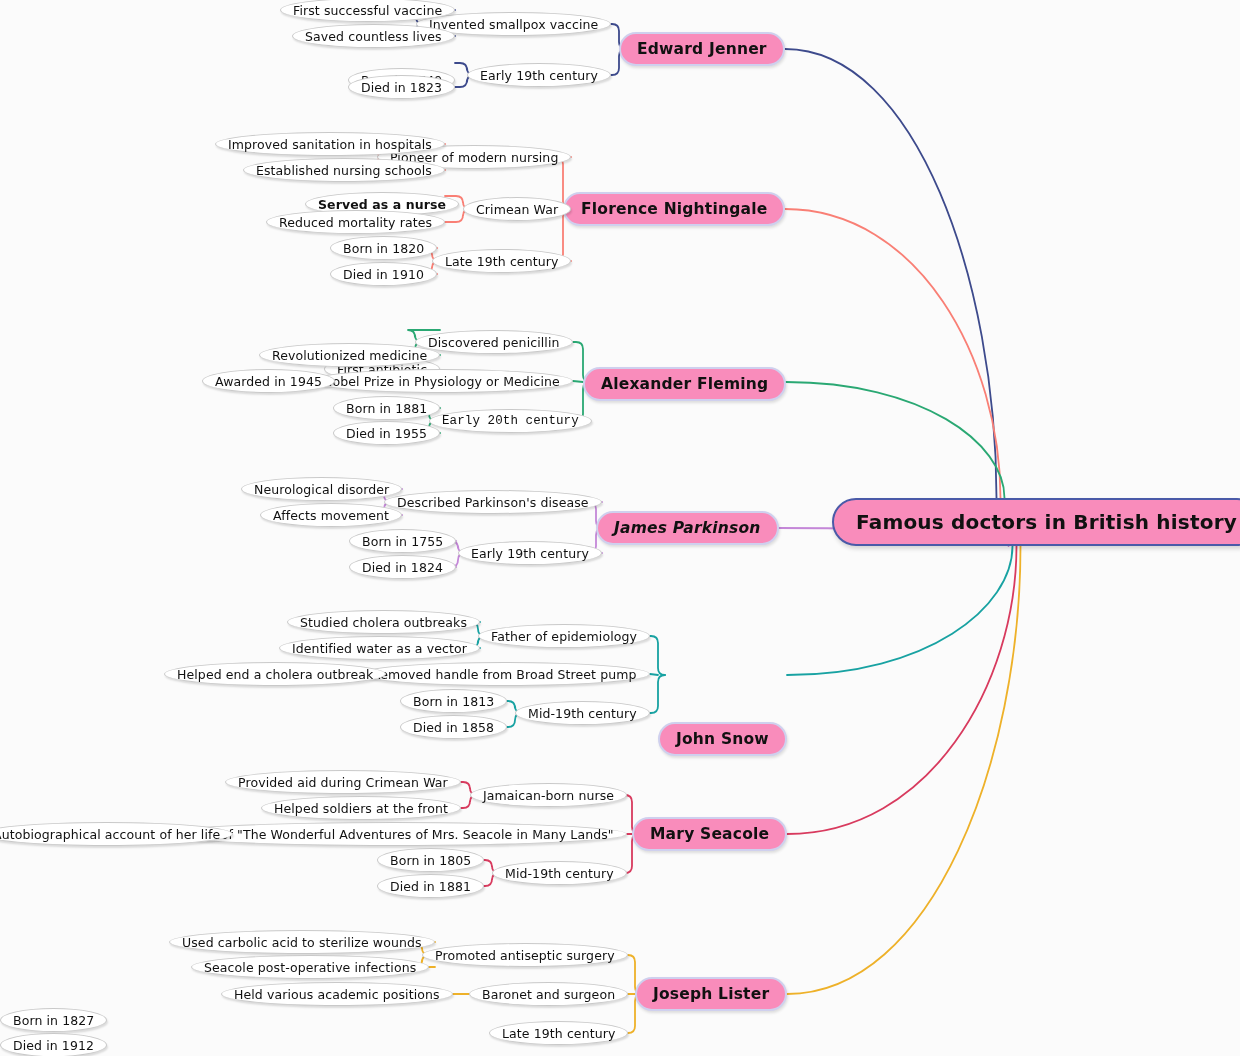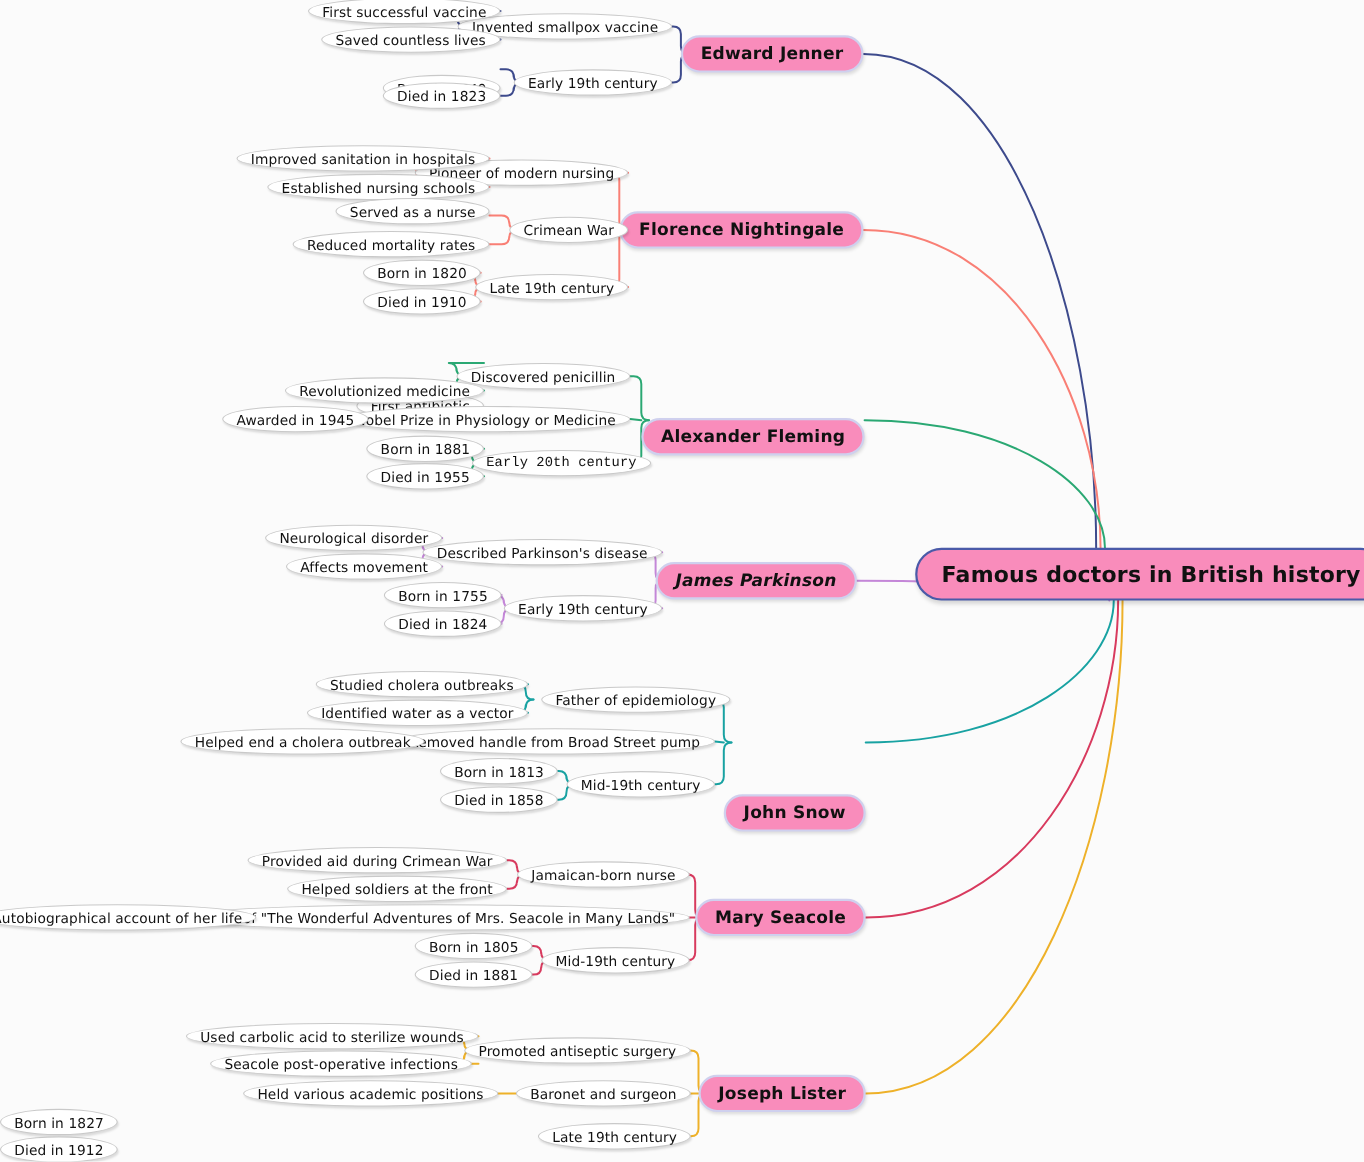--- a/index.html
+++ b/index.html
@@ -132,43 +132,43 @@
       <div class="node leaf" style="visibility: visible; left: 280px; top: -2px;">First successful vaccine</div>
       <div class="node leaf" style="visibility: visible; left: 292px; top: 24px;">Saved countless lives</div>
       <div class="node leaf" style="visibility: visible; left: 467px; top: 63px;">Early 19th century</div>
       <div class="node leaf" style="visibility: visible; left: 348px; top: 68px;">Born in 1749</div>
       <div class="node leaf" style="visibility: visible; left: 348px; top: 75px;">Died in 1823</div>
       <div class="node branch" style="visibility: visible; left: 563px; top: 192px;">Florence Nightingale</div>
       <div class="node leaf" style="visibility: visible; left: 377px; top: 145px;">Pioneer of modern nursing</div>
       <div class="node leaf" style="visibility: visible; left: 215px; top: 132px;">Improved sanitation in hospitals</div>
       <div class="node leaf" style="visibility: visible; left: 243px; top: 158px;">Established nursing schools</div>
       <div class="node leaf" style="visibility: visible; left: 463px; top: 197px;">Crimean War</div>
-      <div class="node leaf" style="visibility: visible; left: 305px; top: 180px;">Served as a nurse</div>
+      <div class="node leaf" style="visibility: visible; left: 305px; top: 192px; font-weight: bold;">Served as a nurse</div>
       <div class="node leaf" style="visibility: visible; left: 266px; top: 210px;">Reduced mortality rates</div>
       <div class="node leaf" style="visibility: visible; left: 432px; top: 249px;">Late 19th century</div>
       <div class="node leaf" style="visibility: visible; left: 330px; top: 236px;">Born in 1820</div>
       <div class="node leaf" style="visibility: visible; left: 330px; top: 262px;">Died in 1910</div>
-      <div class="node branch" style="visibility: visible; left: 583px; top: 380px; text-align: right;">Alexander Fleming</div>
+      <div class="node branch" style="visibility: visible; left: 583px; top: 367px; text-align: right;">Alexander Fleming</div>
       <div class="node leaf" style="visibility: visible; left: 415px; top: 330px;">Discovered penicillin</div>
       <div class="node leaf" style="visibility: visible; left: 324px; top: 333px; margin-top: 24px;">First antibiotic</div>
       <div class="node leaf" style="visibility: visible; left: 259px; top: 343px;">Revolutionized medicine</div>
       <div class="node leaf" style="visibility: visible; left: 310px; top: 369px;">Nobel Prize in Physiology or Medicine</div>
       <div class="node leaf" style="visibility: visible; left: 202px; top: 369px;">Awarded in 1945</div>
       <div class="node leaf" style="visibility: visible; left: 429px; top: 409px; font-family: Liberation Mono, monospace;">Early 20th century</div>
       <div class="node leaf" style="visibility: visible; left: 333px; top: 396px;">Born in 1881</div>
       <div class="node leaf" style="visibility: visible; left: 333px; top: 421px;">Died in 1955</div>
       <div class="node branch" style="visibility: visible; left: 596px; top: 511px; font-style: italic;">James Parkinson</div>
       <div class="node leaf" style="visibility: visible; left: 384px; top: 490px;">Described Parkinson's disease</div>
       <div class="node leaf" style="visibility: visible; left: 241px; top: 477px;">Neurological disorder</div>
       <div class="node leaf" style="visibility: visible; left: 260px; top: 503px;">Affects movement</div>
       <div class="node leaf" style="visibility: visible; left: 458px; top: 541px;">Early 19th century</div>
       <div class="node leaf" style="visibility: visible; left: 349px; top: 529px;">Born in 1755</div>
       <div class="node leaf" style="visibility: visible; left: 349px; top: 555px;">Died in 1824</div>
       <div class="node branch" style="visibility: visible; left: 658px; top: 694px; margin-top: 28px;">John Snow</div>
-      <div class="node leaf" style="visibility: visible; left: 492px; top: 624px;">Father of epidemiology</div>
+      <div class="node leaf" style="visibility: visible; left: 478px; top: 624px;">Father of epidemiology</div>
       <div class="node leaf" style="visibility: visible; left: 287px; top: 610px;">Studied cholera outbreaks</div>
       <div class="node leaf" style="visibility: visible; left: 279px; top: 636px;">Identified water as a vector</div>
       <div class="node leaf" style="visibility: visible; left: 359px; top: 662px;">Removed handle from Broad Street pump</div>
       <div class="node leaf" style="visibility: visible; left: 164px; top: 662px;">Helped end a cholera outbreak</div>
       <div class="node leaf" style="visibility: visible; left: 515px; top: 701px;">Mid-19th century</div>
       <div class="node leaf" style="visibility: visible; left: 400px; top: 689px;">Born in 1813</div>
       <div class="node leaf" style="visibility: visible; left: 400px; top: 715px;">Died in 1858</div>
       <div class="node branch" style="visibility: visible; left: 632px; top: 817px;">Mary Seacole</div>
       <div class="node leaf" style="visibility: visible; left: 470px; top: 783px;">Jamaican-born nurse</div>
       <div class="node leaf" style="visibility: visible; left: 225px; top: 770px;">Provided aid during Crimean War</div>

